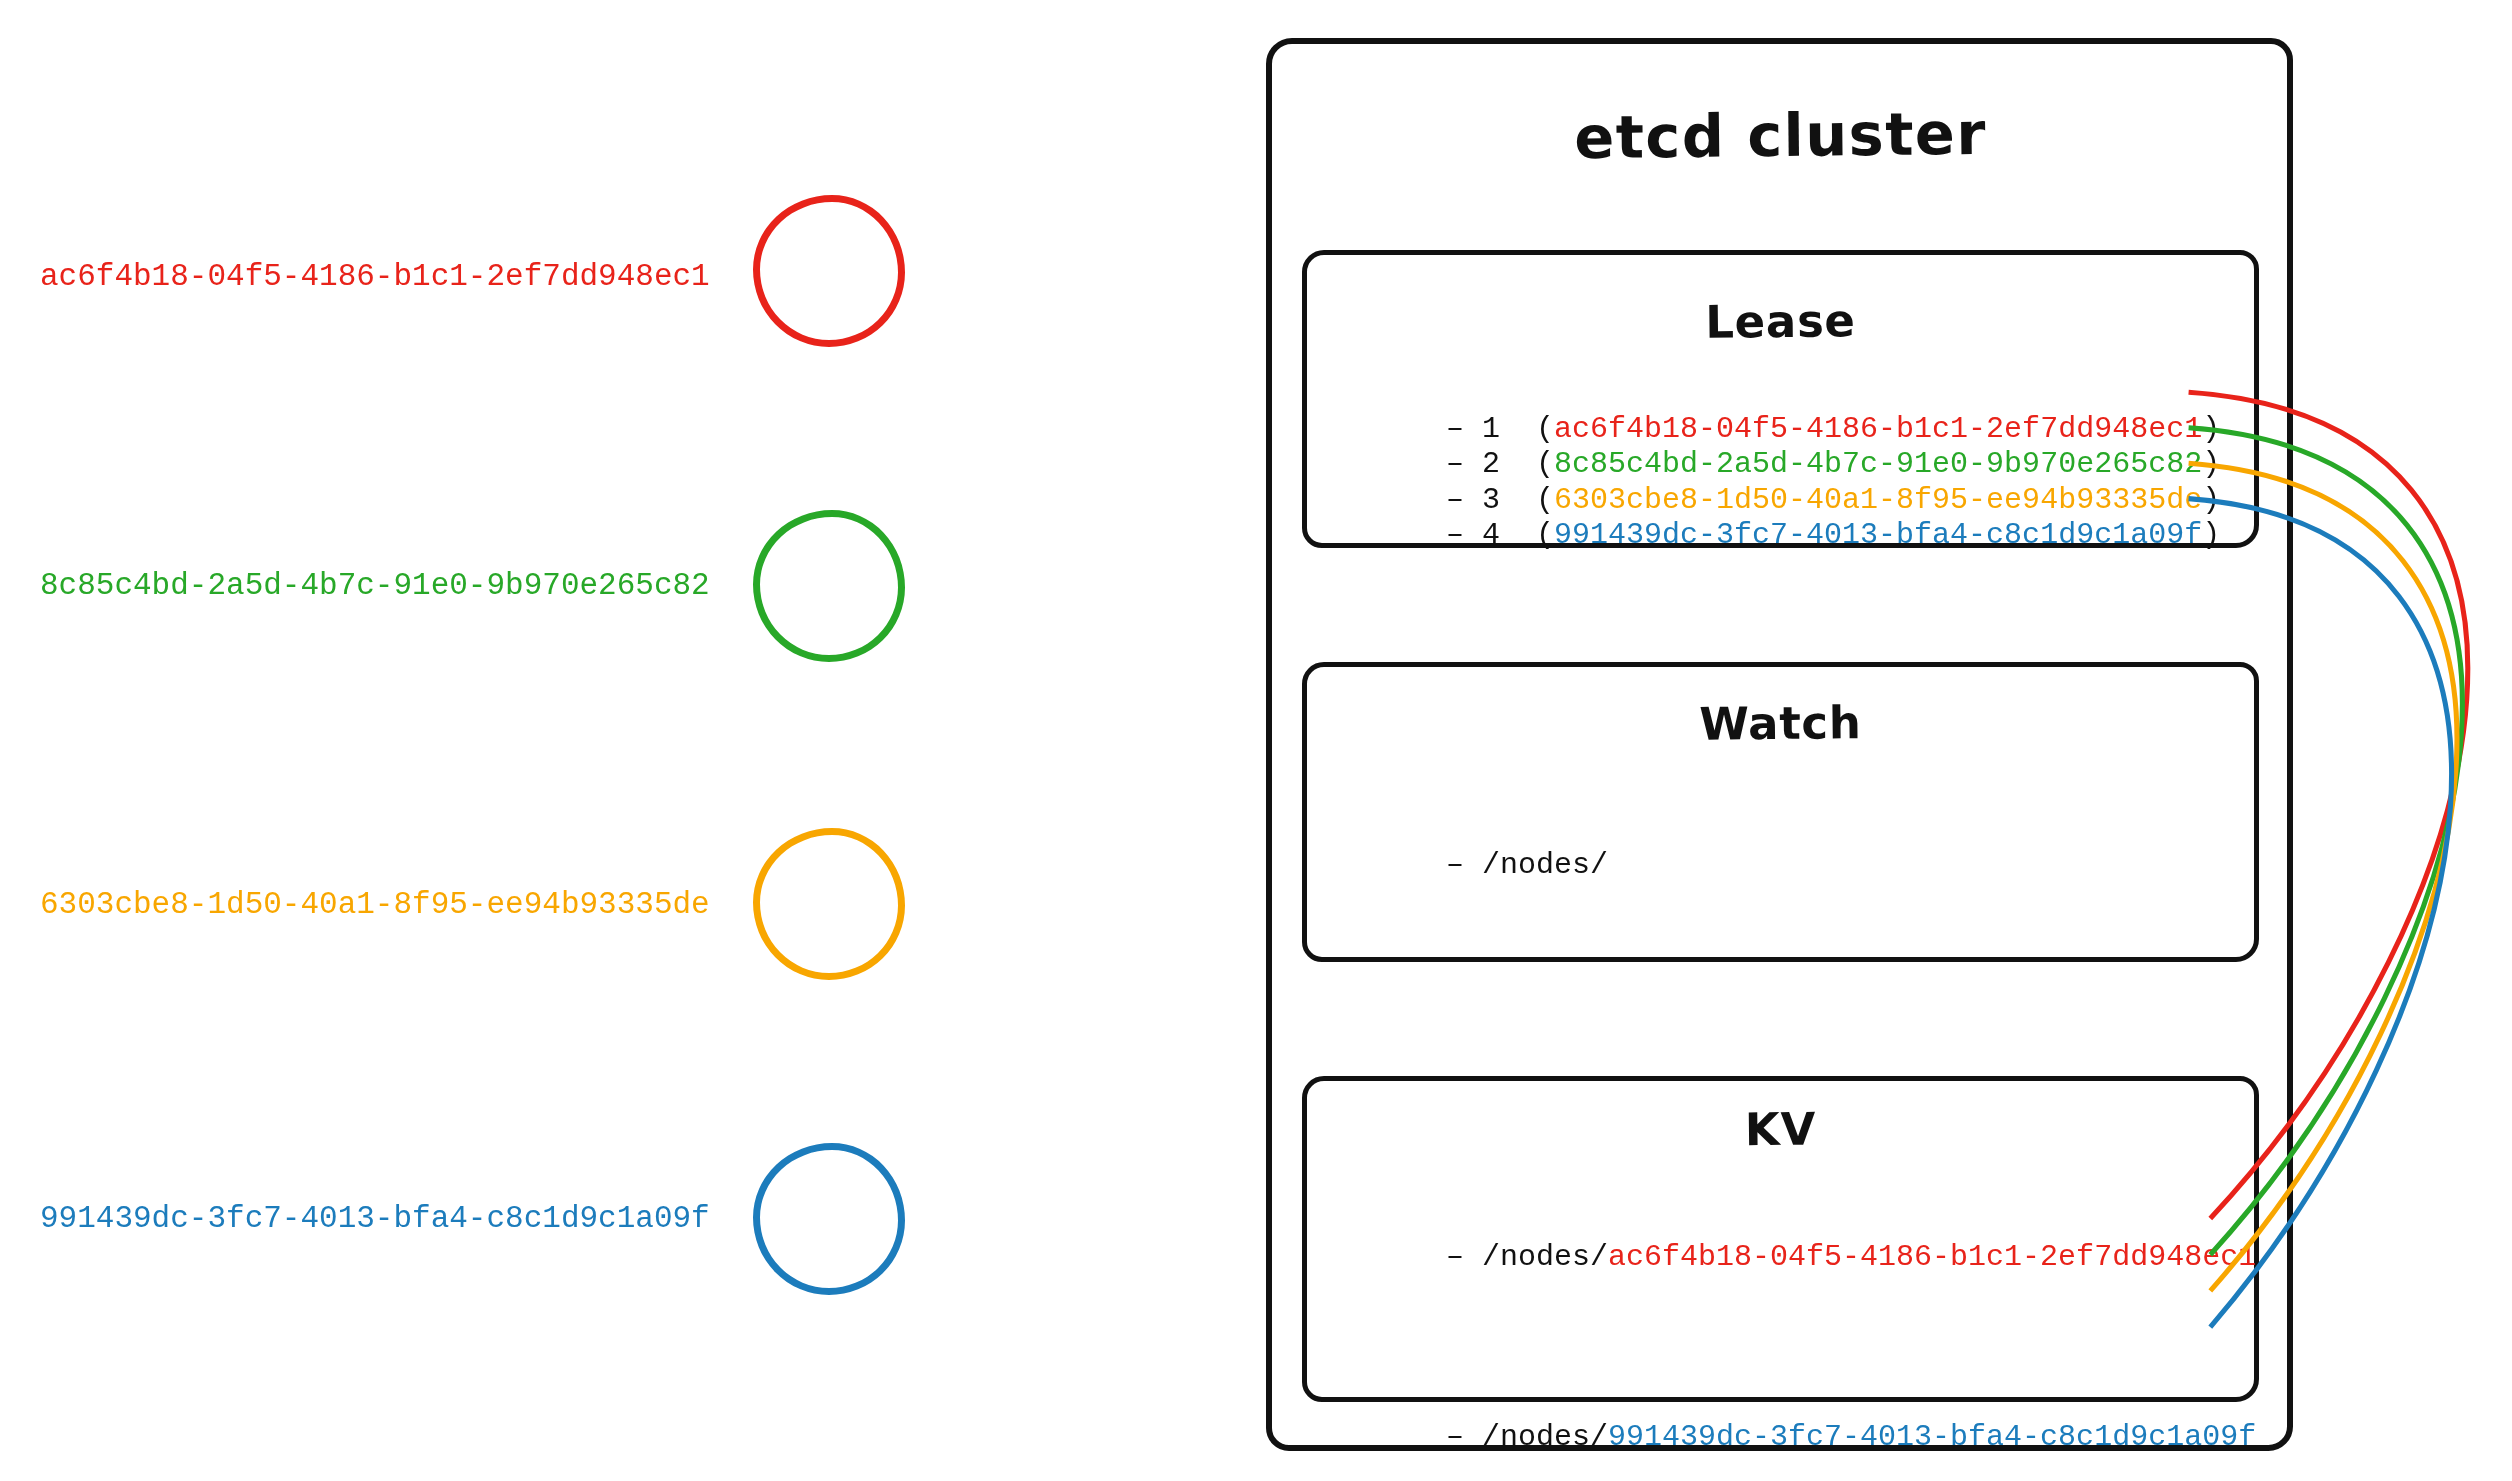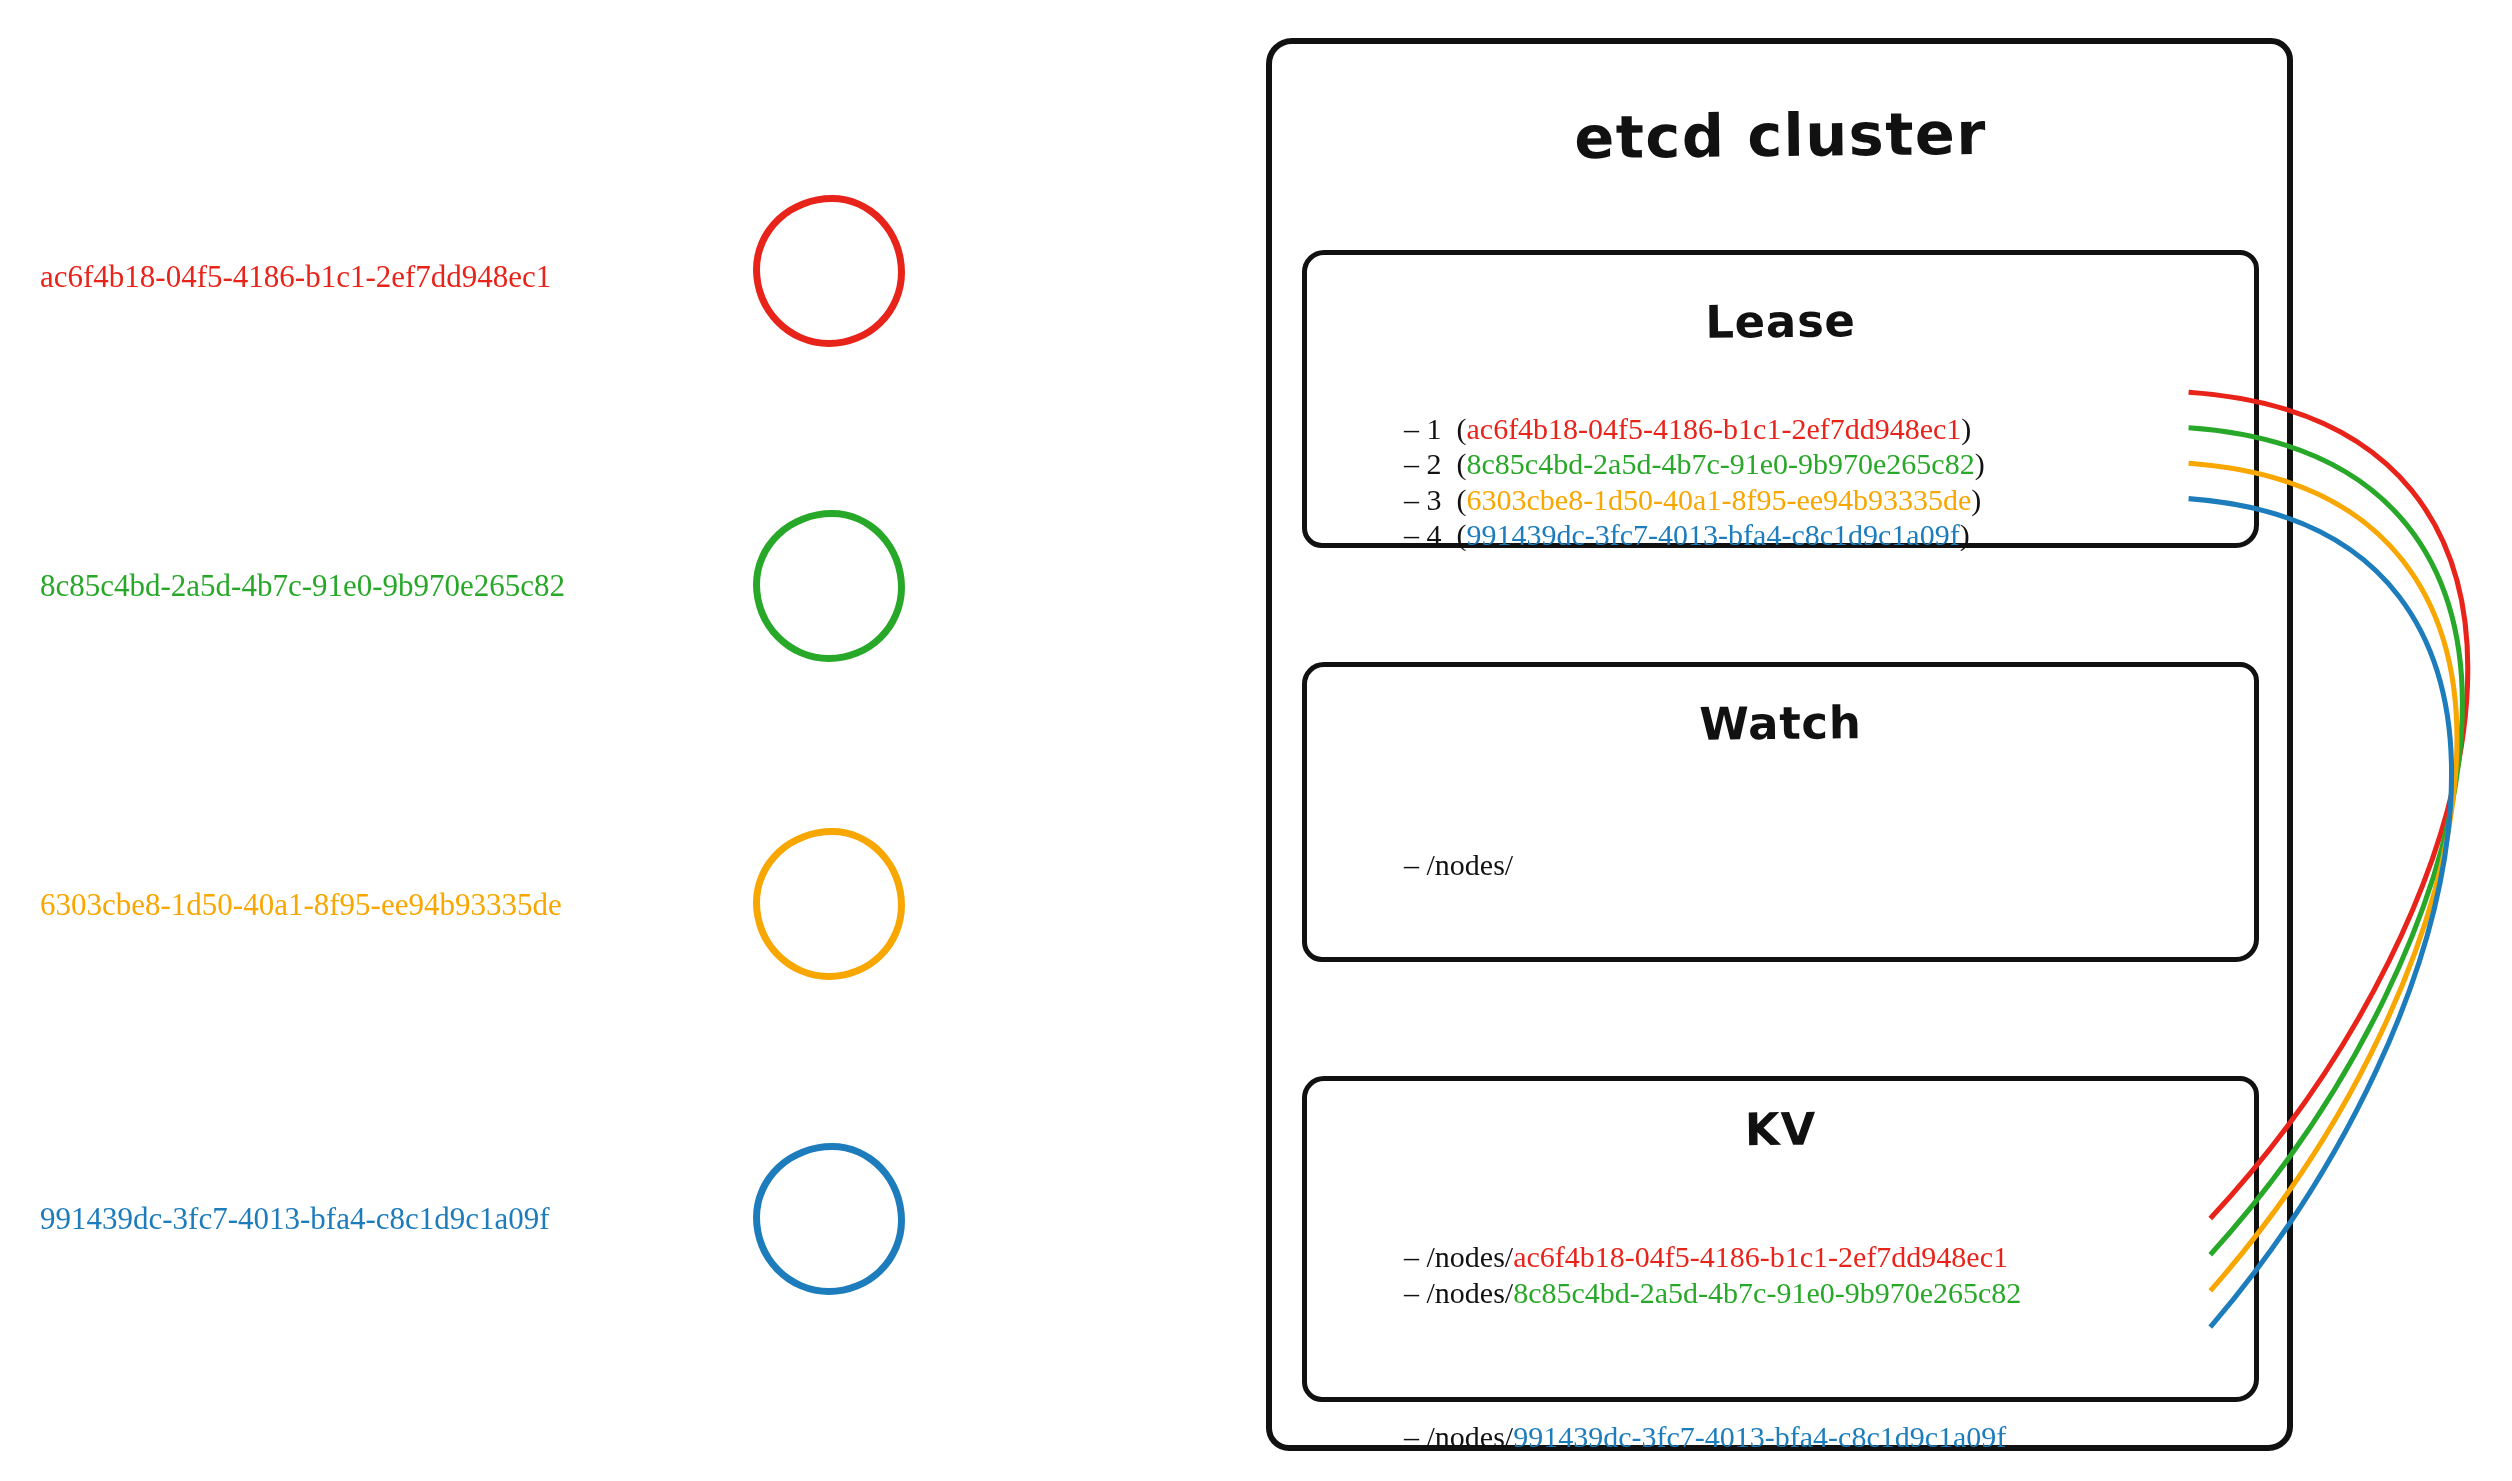--- a/index.html
+++ b/index.html
@@ -9,21 +9,21 @@
   }
   #canvas {
     position: relative;
     width: 2512px;
     height: 1482px;
     background: #ffffff;
     font-family: "DejaVu Sans Mono", monospace;
     overflow: hidden;
   }
   .mono {
-    font-family: Liberation Serif, serif;
+    font-family: Liberation Mono, monospace;
     font-size: 30px;
     line-height: 38px;
     white-space: pre;
     color: #111111;
   }
   .abs { position: absolute; }
 
   
   .node-uuid {
     font-size: 31px;
@@ -126,23 +126,20 @@
   <div class="item-line mono" style="top:808px;">
     <span>– /nodes/</span>
   </div>
 
   <div id="kv-box" class="sketch-box"></div>
   <div class="hand-title section-title" style="top:1103px;">KV</div>
 
   <div class="item-line mono" style="top:1200px;">
     <span>– /nodes/</span><span style="color: rgb(232, 35, 26);">ac6f4b18-04f5-4186-b1c1-2ef7dd948ec1</span>
   </div>
-  <div class="item-line mono" style="top:1236px;">
-    <span>– /nodes/</span><span style="color: rgb(40, 168, 40);">8c85c4bd-2a5d-4b7c-91e0-9b970e265c82</span>
-  </div>
   <div class="item-line mono" style="top:1380px;">
     <span>– /nodes/</span><span style="color: rgb(28, 124, 188);">991439dc-3fc7-4013-bfa4-c8c1d9c1a09f</span>
   </div>
 
   <svg id="connectors" viewBox="0 0 3472 2048">
     <path d="M 3025,542 C 3610,582 3455,1254 3055,1684" fill="none" stroke-width="7" stroke="#e8231a"></path>
     <path d="M 3025,591 C 3600,631 3445,1304 3055,1734" fill="none" stroke-width="7" stroke="#28a828"></path>
     <path d="M 3025,640 C 3590,680 3435,1354 3055,1784" fill="none" stroke-width="7" stroke="#f8a600"></path>
     <path d="M 3025,689 C 3580,729 3425,1404 3055,1834" fill="none" stroke-width="7" stroke="#1c7cbc"></path>
   </svg>

